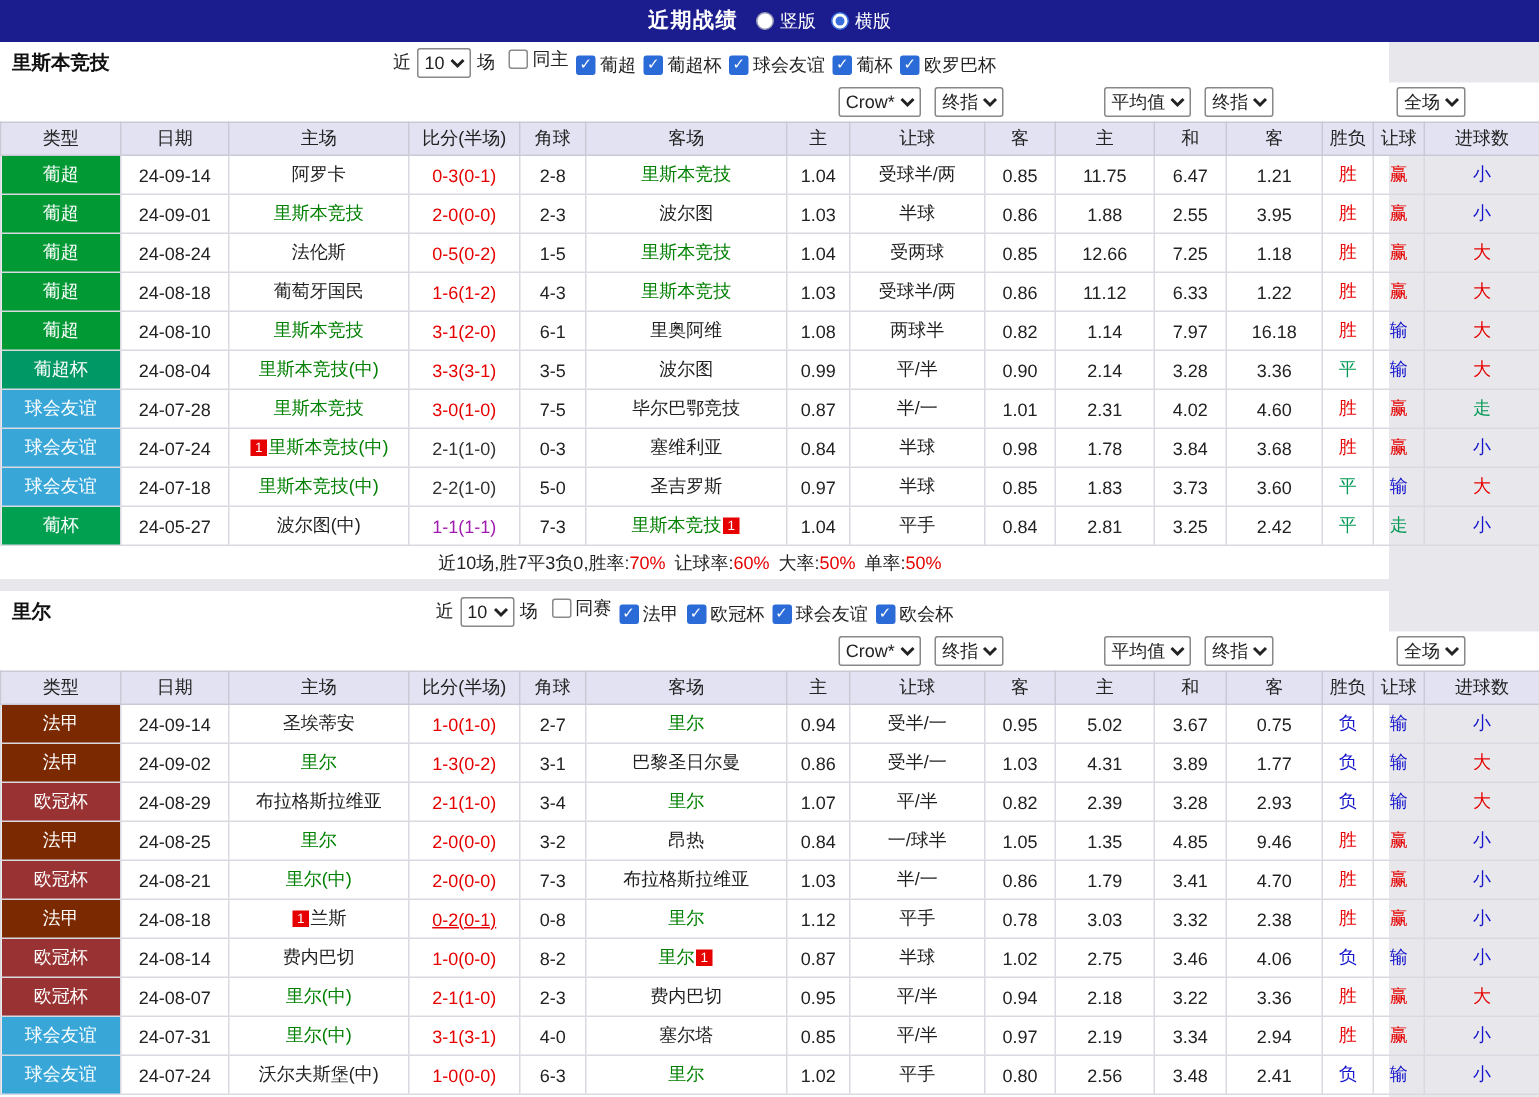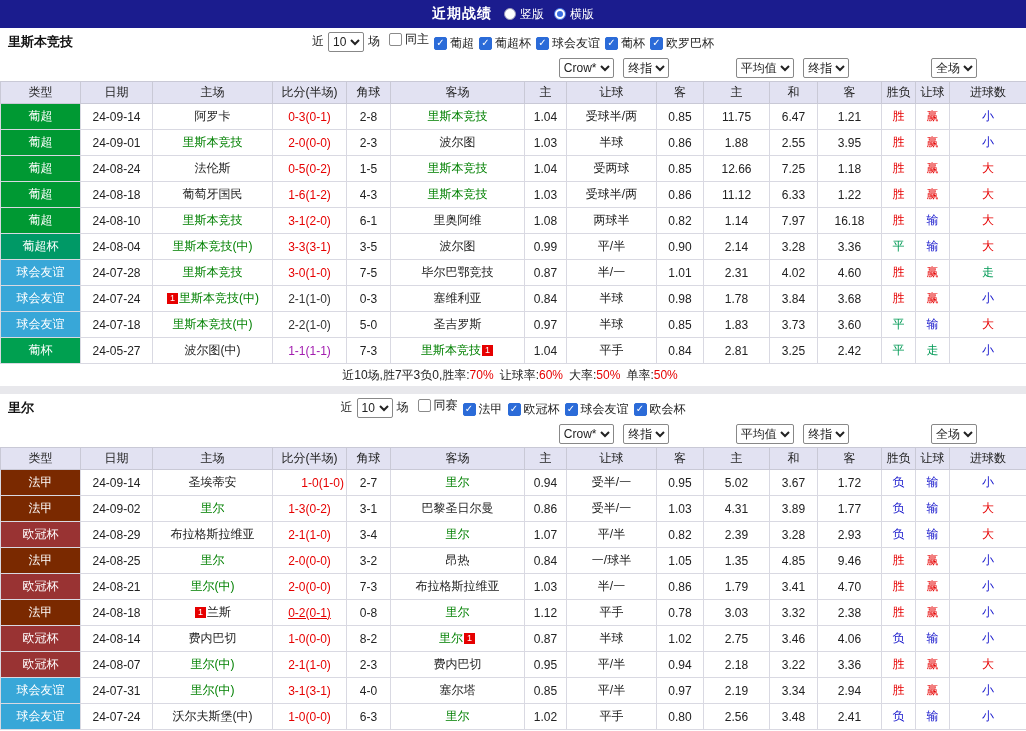--- a/index.html
+++ b/index.html
@@ -8,21 +8,21 @@
     font-family:"Liberation Sans","DejaVu Sans",sans-serif;font-size:12px;
   }
   
   .topbar{height:28px;background:#1b1c8e;display:flex;align-items:center;justify-content:center;gap:12px;color:#fff}
   .topbar .title{font-weight:bold;font-size:14px;letter-spacing:1px}
   .radio-label{display:inline-flex;align-items:center;gap:4px;cursor:pointer;font-size:12px}
   .radio{width:12px;height:12px;border-radius:50%;background:#fff;border:1px solid #9a9ab8;box-sizing:border-box;position:relative;display:inline-block}
   .radio.on{border-color:#3b6fe0}
   .radio.on::after{content:"";position:absolute;left:2px;top:2px;right:2px;bottom:2px;border-radius:50%;background:#3b6fe0}
   
-  .section{background:#fff;width:1026px;margin-bottom:8px}
+  .section{background:#fff;width:926px;margin-bottom:8px}
   .title-row{position:relative;height:27px;display:flex;align-items:center;justify-content:center}
   .team-name{position:absolute;left:8px;font-weight:bold;font-size:13px;color:#111}
   .filters{display:flex;align-items:center;gap:4px}
   select{font-size:12px;height:20px;border:1px solid #888;background:#fff;border-radius:2px;color:#222}
   .cb-label{display:inline-flex;align-items:center;margin-left:5px;cursor:pointer}
   .cb{width:13px;height:13px;box-sizing:border-box;border:1px solid #8a8a8a;border-radius:2px;background:#fff;
       display:inline-flex;align-items:center;justify-content:center;margin-right:3px;font-size:10px;color:#fff;line-height:1}
   .cb.checked{background:#2b6bd8;border-color:#2b6bd8}
   
   table{border-collapse:collapse;table-layout:fixed;width:1026px}
@@ -391,29 +391,29 @@
         <th>胜负</th>
         <th>让球</th>
         <th>进球数</th>
       </tr>
     </thead>
     <tbody>
         <tr>
           <td class="type" style="background: rgb(122, 41, 0);">法甲</td>
           <td>24-09-14</td>
           <td class="teamcell"><span>圣埃蒂安</span></td>
-          <td class="score" style="color: rgb(230, 0, 0); text-align: right;">1-0(1-0)</td>
+          <td class="score" style="color: rgb(230, 0, 0);">1-0(1-0)</td>
           <td>2-7</td>
           <td class="teamcell"><span class="focus" style="color: rgb(0, 128, 0);">里尔</span></td>
           <td>0.94</td>
           <td>受半/一</td>
           <td>0.95</td>
           <td>5.02</td>
           <td>3.67</td>
-          <td>1.72</td>
+          <td>0.75</td>
           <td style="color: rgb(21, 21, 204);">负</td>
           <td style="color: rgb(21, 21, 204);">输</td>
           <td style="color: rgb(21, 21, 204);">小</td>
         </tr>
         <tr>
           <td class="type" style="background: rgb(122, 41, 0);">法甲</td>
           <td>24-09-02</td>
           <td class="teamcell"><span class="focus" style="color: rgb(0, 128, 0);">里尔</span></td>
           <td class="score" style="color: rgb(230, 0, 0);">1-3(0-2)</td>
           <td>3-1</td>

